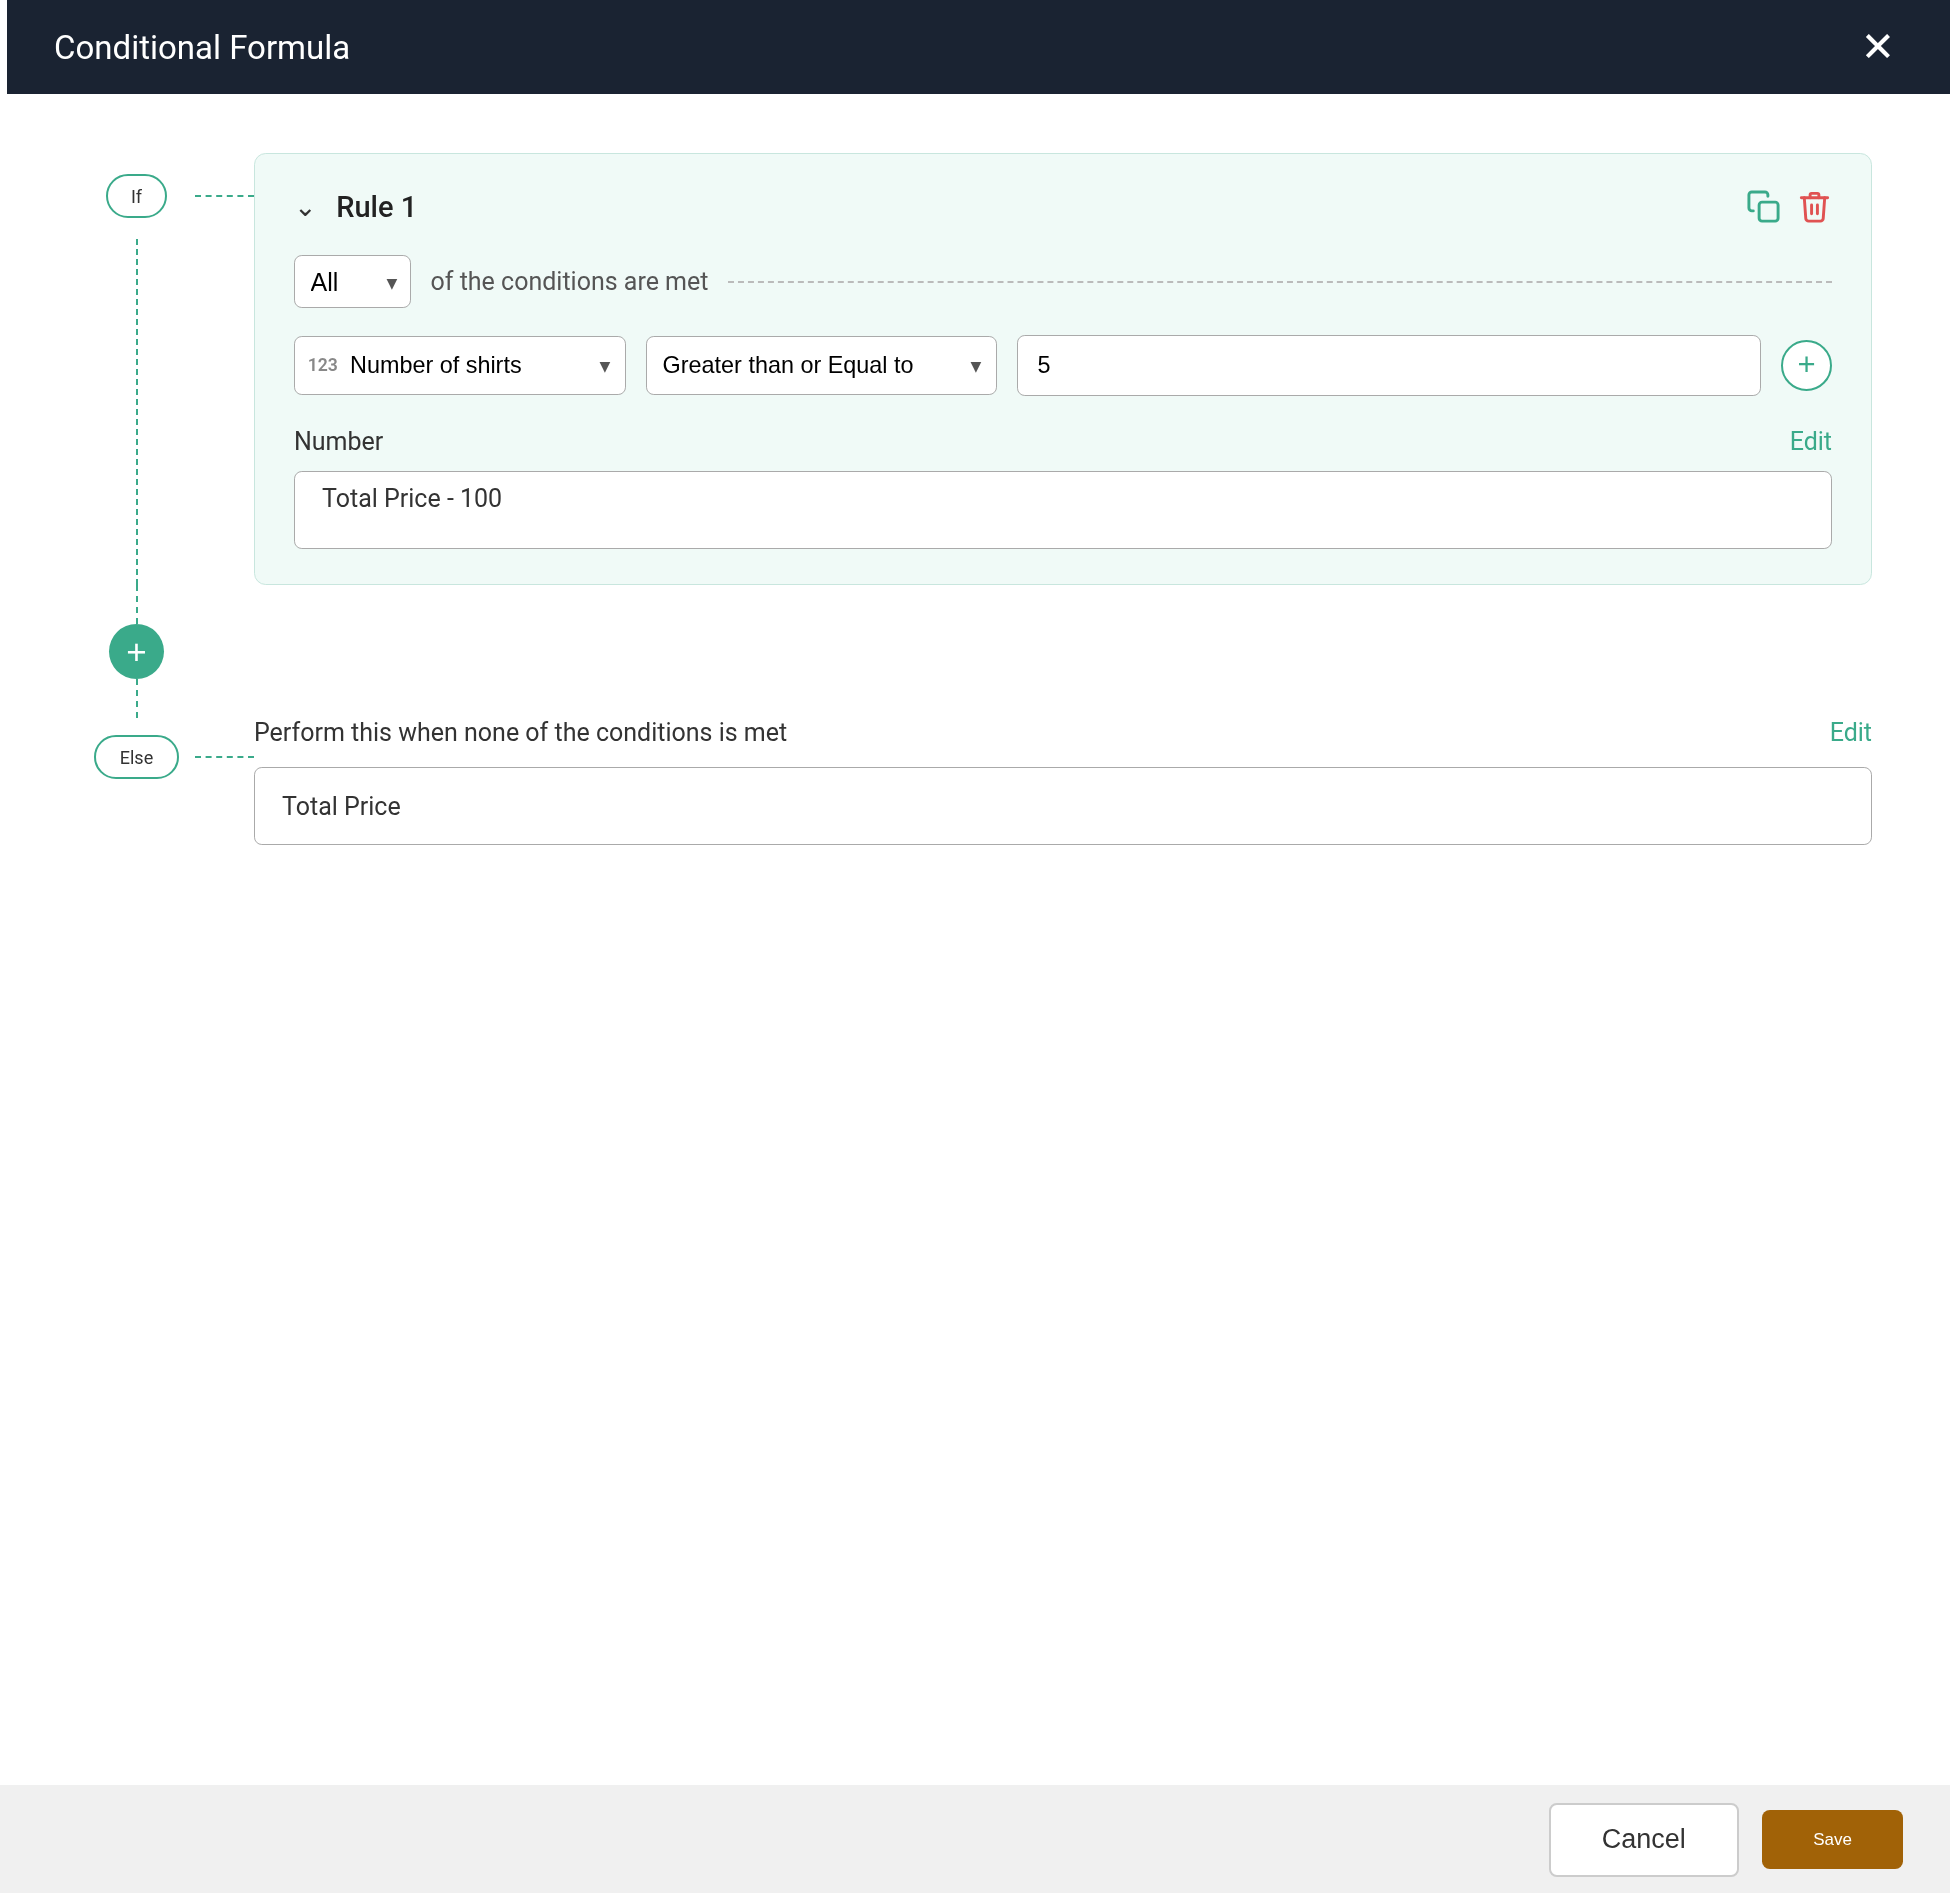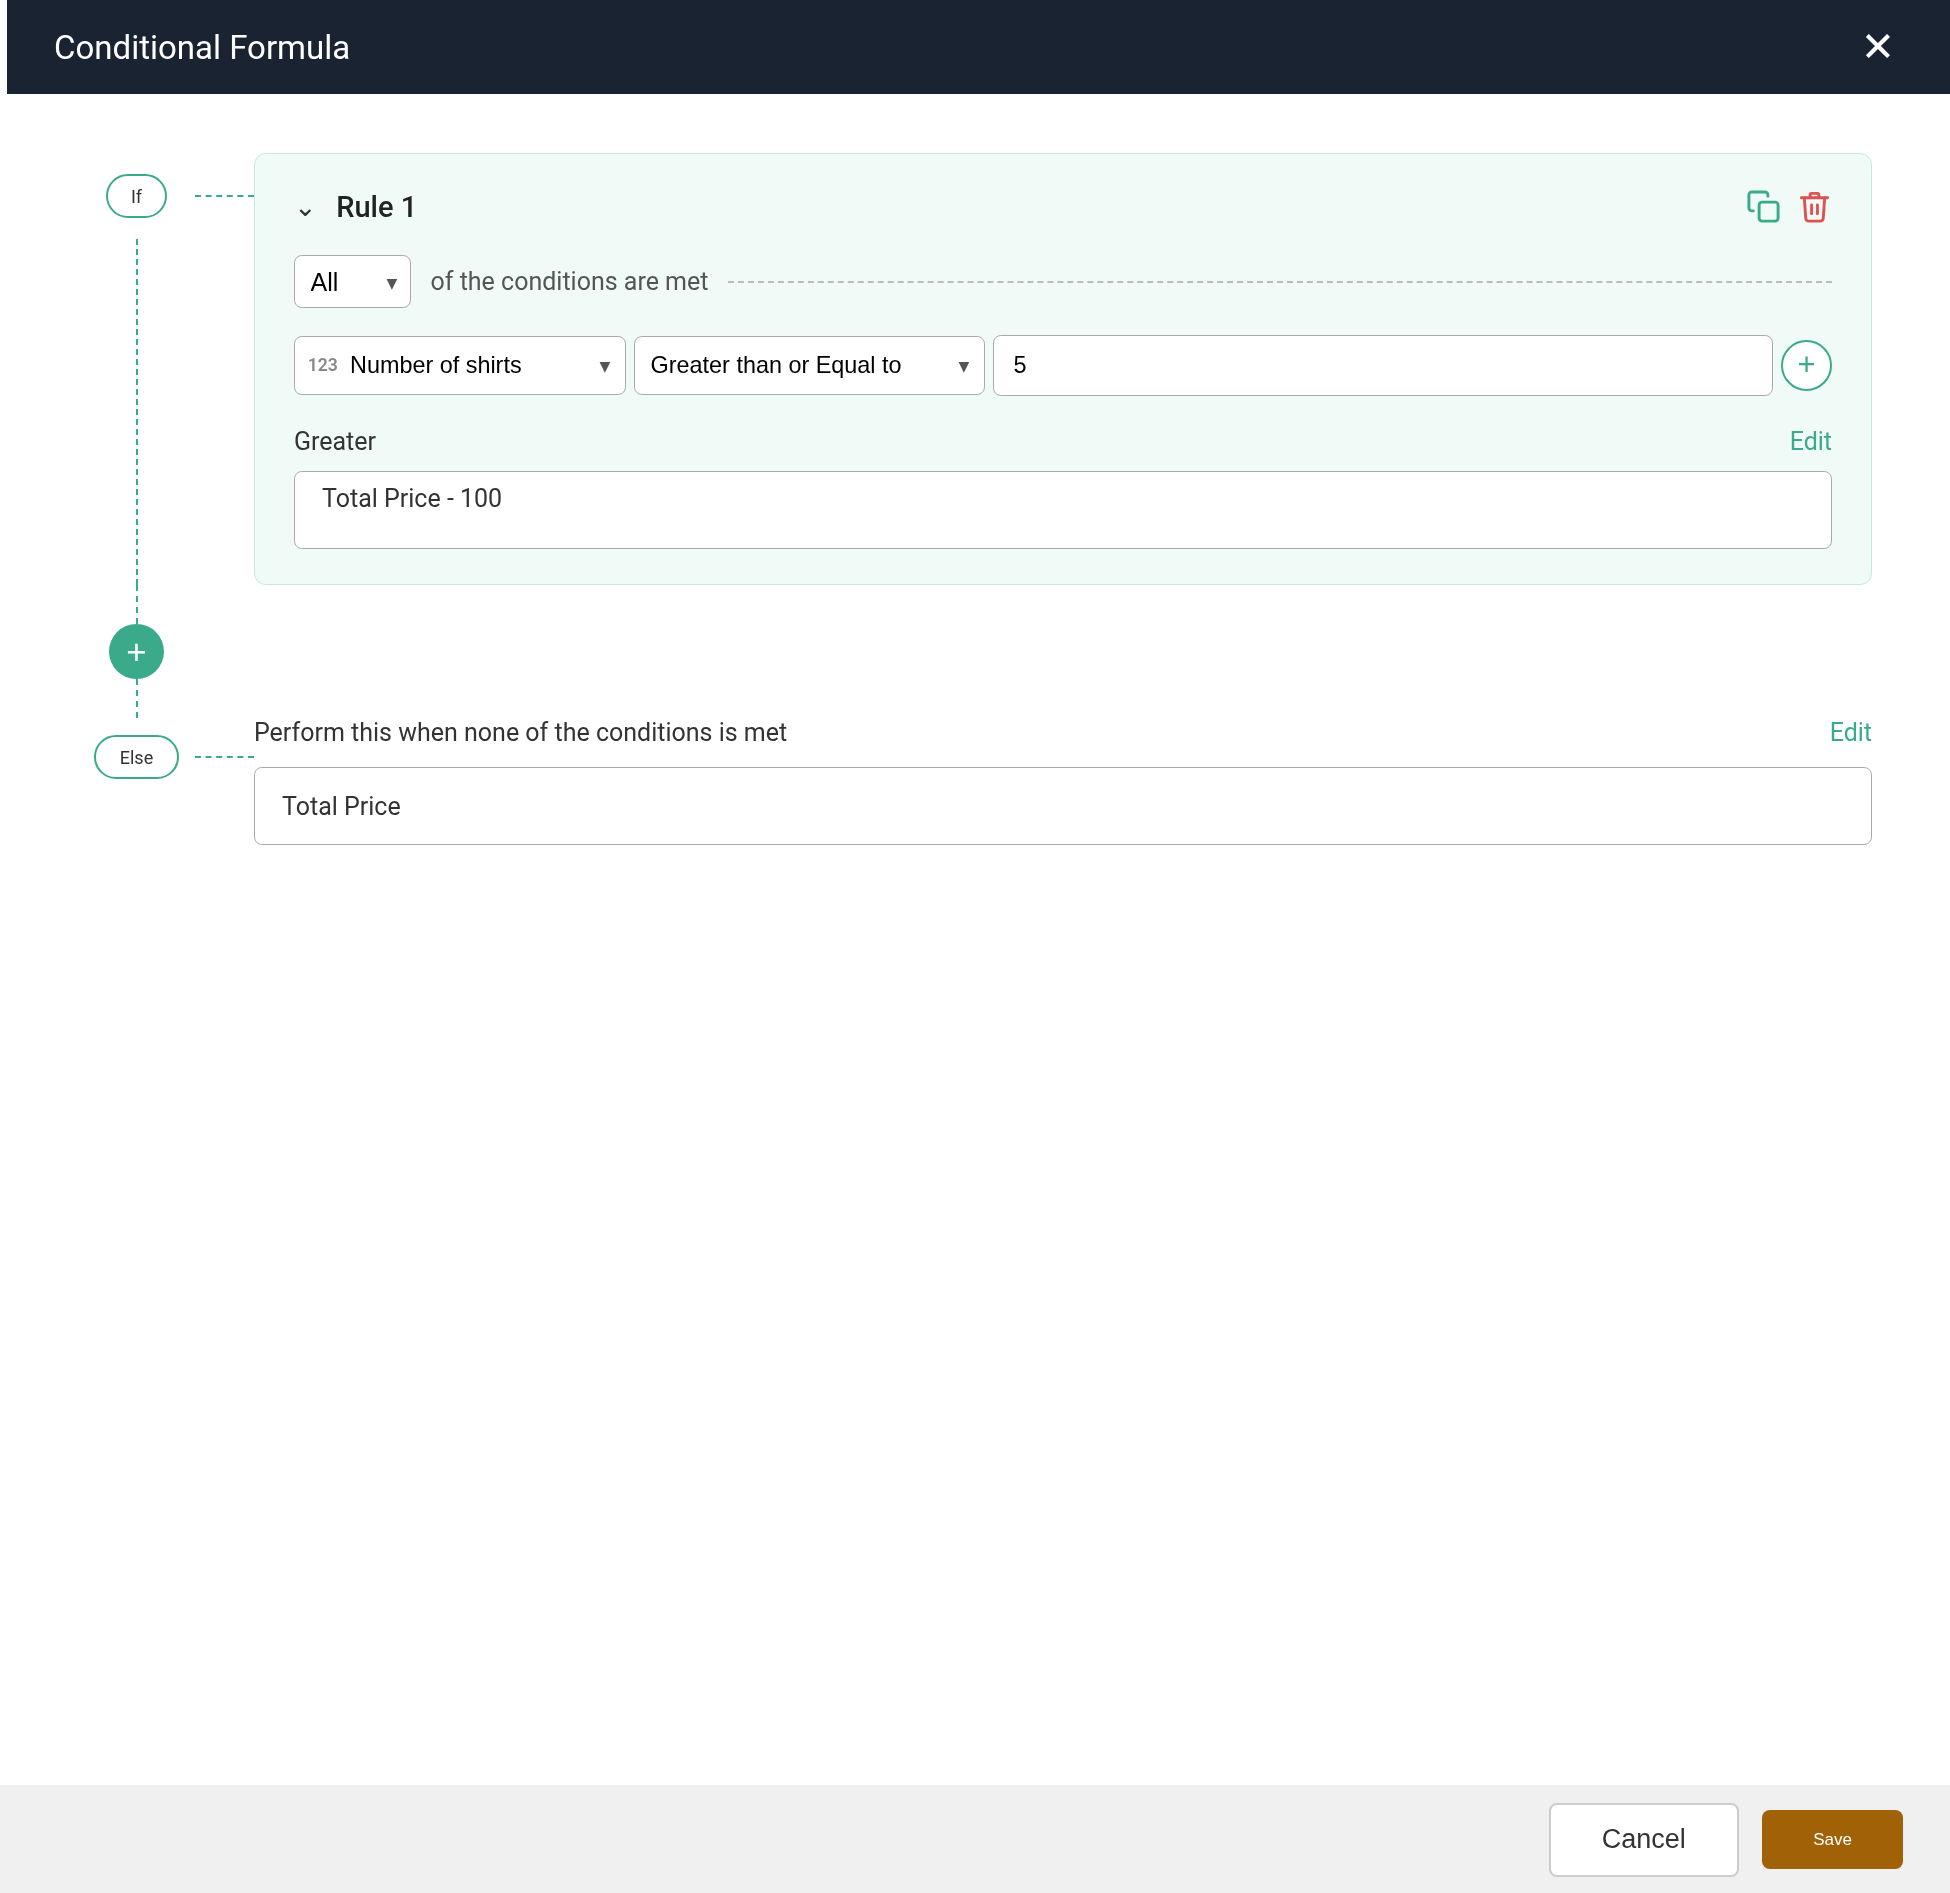--- a/index.html
+++ b/index.html
@@ -217,21 +217,21 @@
       transform: translateY(-50%);
       pointer-events: none;
       font-size: 21.5px;
       color: #555;
     }
 
     
     .condition-row {
       display: flex;
       align-items: center;
-      gap: 8px;
+      gap: 20px;
       margin-bottom: 31px;
     }
 
     .field-select-wrapper {
       position: relative;
       display: inline-flex;
       align-items: center;
     }
 
     .field-select {
@@ -490,21 +490,21 @@
             </div>
 
             <input class="value-input" type="text" value="5" style="">
 
             <button class="add-condition-btn">
               <span>+</span>
             </button>
           </div>
 
           <div class="perform-header">
-            <span class="perform-label">Greater</span>
+            <span class="perform-label">Number</span>
             <a class="edit-link">Edit</a>
           </div>
           <div class="perform-box">
             <span>Total Price - 100</span>
           </div>
         </div>
       </div>
     </div>
 
     <div class="flow-row" style="margin-top: 0;">

